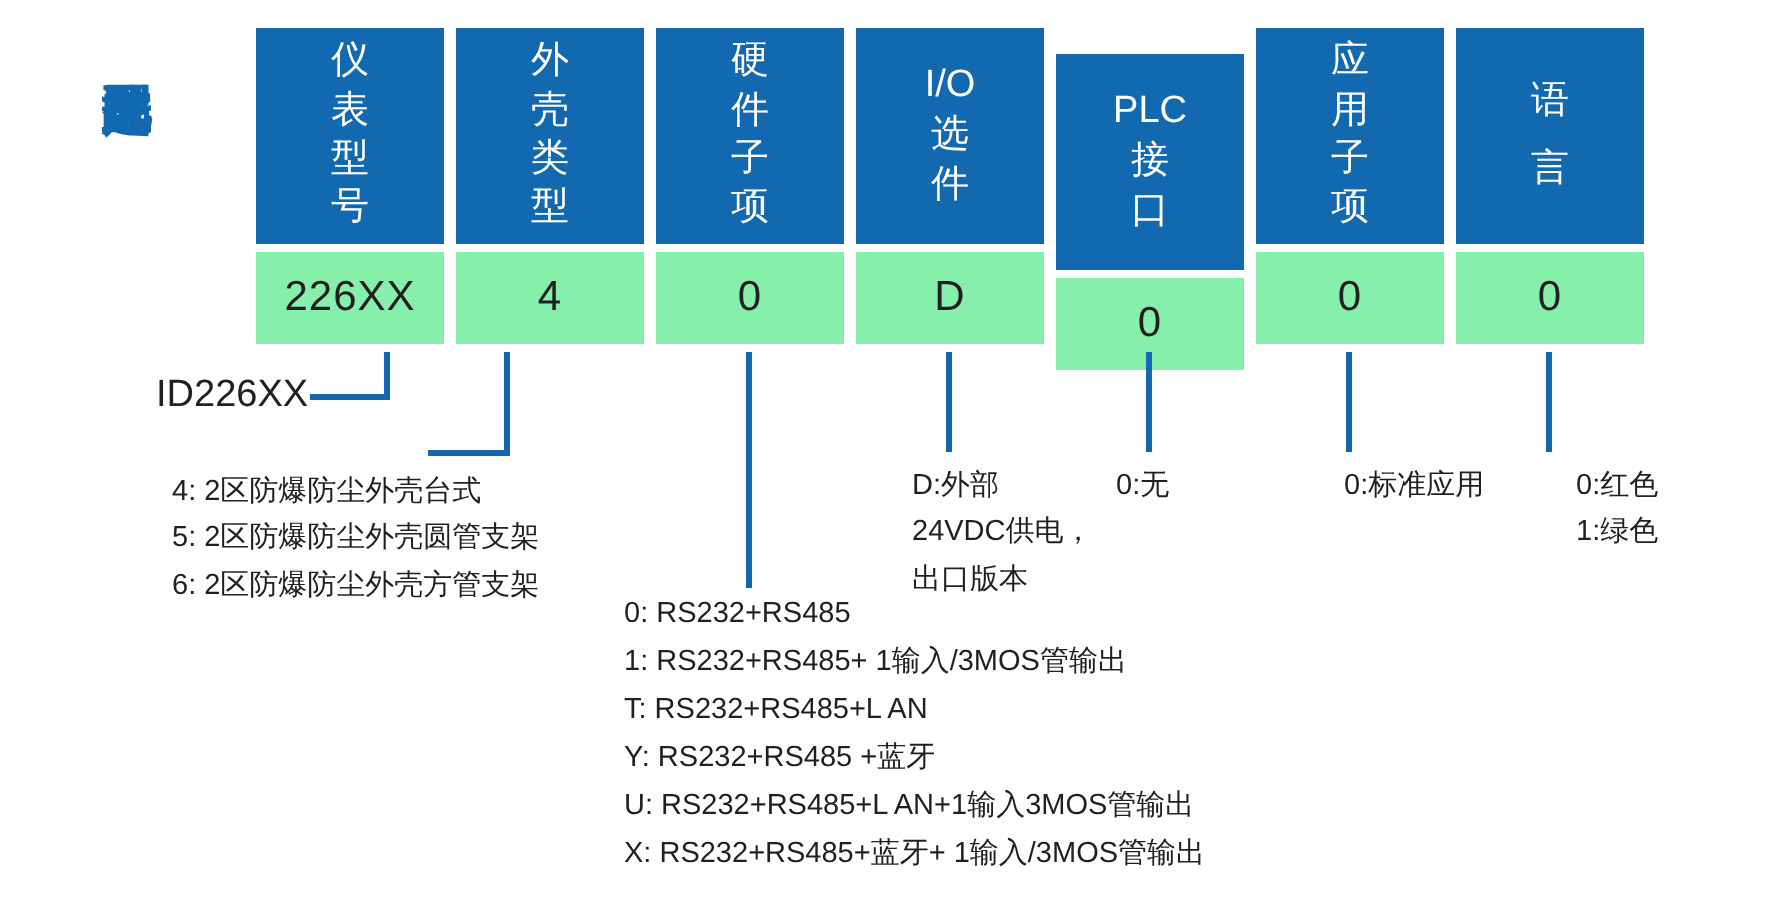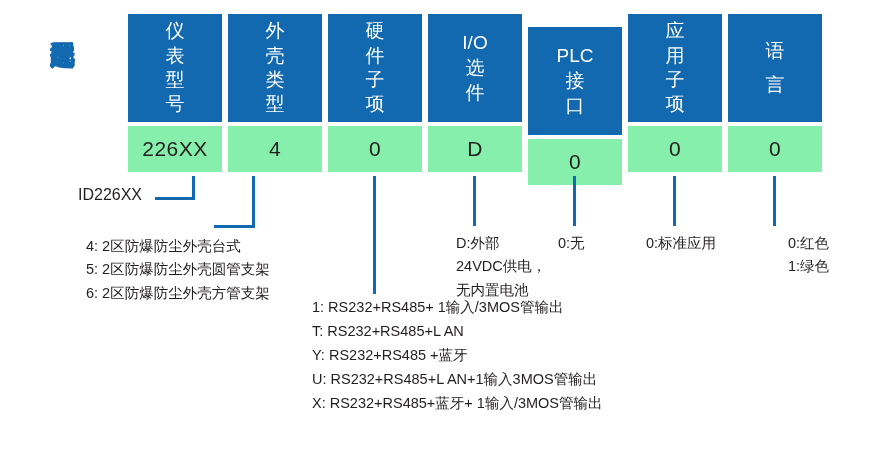--- a/index.html
+++ b/index.html
@@ -90,21 +90,21 @@
     font-size: 14.5px;
     line-height: 1.55;
     color: #231f20;
     white-space: nowrap;
   }
   .ann .row { display: block; }
 
   #ann-model {
     left: 78px;
     top: 183px;
-    font-size: 16px;
+    font-size: 19px;
   }
   #ann-shell {
     left: 86px;
     top: 235px;
     font-size: 14.5px;
     line-height: 1.62;
   }
   #ann-hw {
     left: 312px;
     top: 295px;
@@ -114,21 +114,21 @@
   #ann-io {
     left: 456px;
     top: 232px;
     line-height: 1.62;
   }
   #ann-plc {
     left: 558px;
     top: 232px;
   }
   #ann-app {
-    left: 646px;
+    left: 672px;
     top: 232px;
     line-height: 1.62;
   }
   #ann-lang {
     left: 788px;
     top: 232px;
     line-height: 1.62;
   }
 </style>
 </head>
@@ -219,31 +219,32 @@
   <span class="row">ID226XX</span>
 </div>
 
 <div class="ann" id="ann-shell">
   <span class="row">4: 2区防爆防尘外壳台式</span>
   <span class="row">5: 2区防爆防尘外壳圆管支架</span>
   <span class="row">6: 2区防爆防尘外壳方管支架</span>
 </div>
 
 <div class="ann" id="ann-hw">
+  <span class="row">0: RS232+RS485</span>
   <span class="row">1: RS232+RS485+ 1输入/3MOS管输出</span>
   <span class="row">T: RS232+RS485+L AN</span>
   <span class="row">Y: RS232+RS485 +蓝牙</span>
   <span class="row">U: RS232+RS485+L AN+1输入3MOS管输出</span>
   <span class="row">X: RS232+RS485+蓝牙+ 1输入/3MOS管输出</span>
 </div>
 
 <div class="ann" id="ann-io">
   <span class="row">D:外部</span>
   <span class="row">24VDC供电，</span>
-  <span class="row">无内置电池</span>
+  <span class="row">出口版本</span>
 </div>
 
 <div class="ann" id="ann-plc">
   <span class="row">0:无</span>
 </div>
 
 <div class="ann" id="ann-app">
   <span class="row">0:标准应用</span>
 </div>
 

